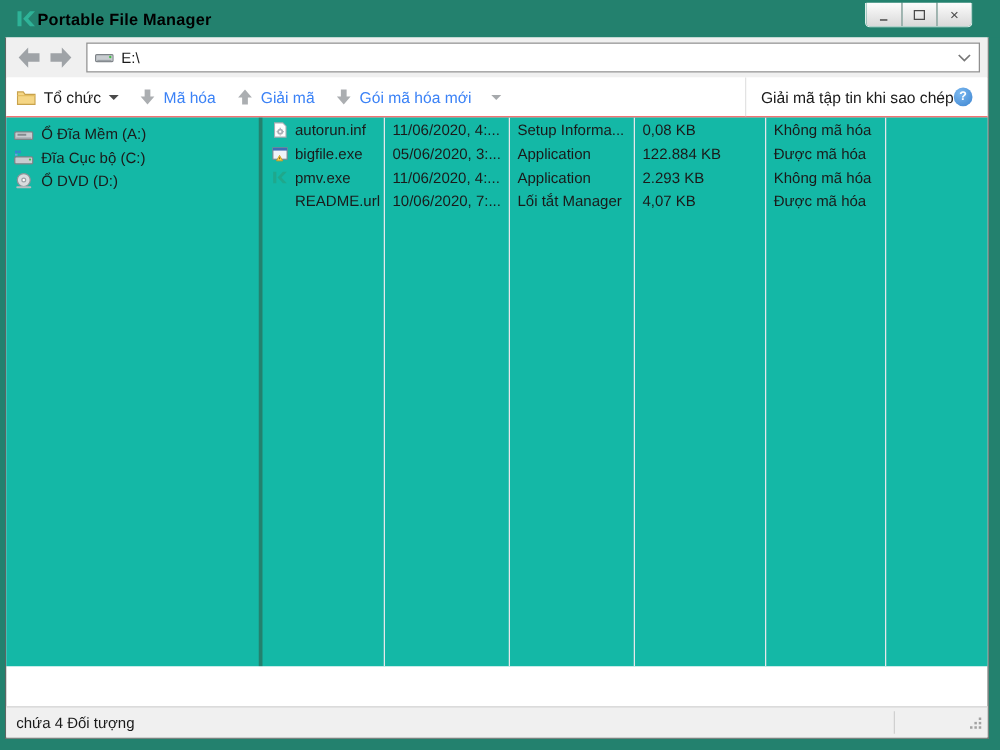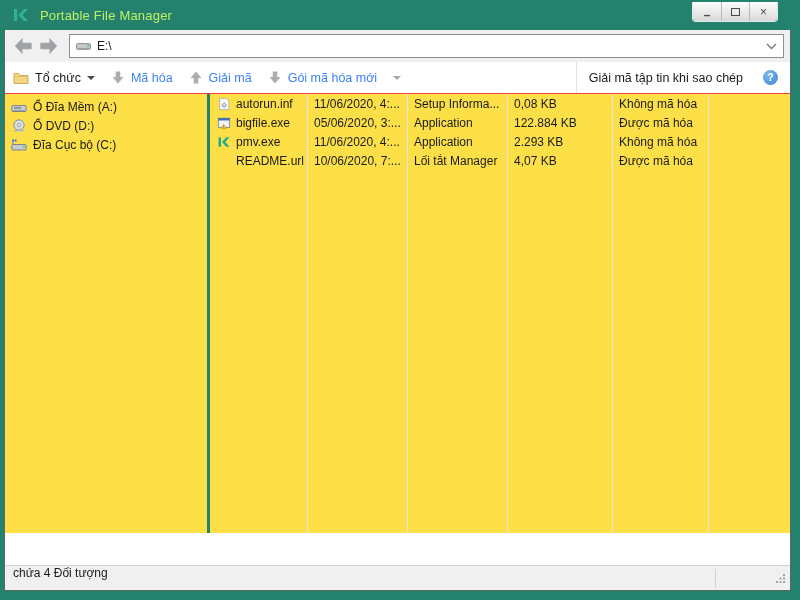--- a/index.html
+++ b/index.html
@@ -3,21 +3,21 @@
 <meta charset="utf-8">
 <style>
   * { box-sizing: border-box; margin: 0; padding: 0; }
   html,body { width:800px; height:600px; overflow:hidden; }
   body { font-family:"Liberation Sans", sans-serif; background:#23816E; position:relative; }
 
   
   .titlebar { position:absolute; left:0; top:0; width:800px; height:30px; background:#23816E;
               display:flex; align-items:center; }
   .titlebar .logo { margin-left:12px; display:flex; align-items:center; }
-  .titlebar .title { color:#bef264; font-weight:normal; font-size:13px; margin-left:10px; letter-spacing:.2px; }
+  .titlebar .title { color:#000000; font-weight:bold; font-size:13px; letter-spacing:.2px; }
   .win-controls { position:absolute; top:2px; right:22px; display:flex;
                   border:1px solid rgba(255,255,255,.85); border-top:none; border-radius:0 0 4px 4px; overflow:hidden; }
   .win-btn { width:28px; height:19px; background:linear-gradient(#fdfdfd,#d9d9d9);
              display:flex; align-items:center; justify-content:center; color:#4a4a4a;
              font-size:12px; line-height:1; border-left:1px solid #b9b9b9; cursor:default; }
   .win-btn:first-child { border-left:none; }
   .max-glyph { width:9px; height:8px; border:1.5px solid #4a4a4a; display:inline-block; }
   .min-glyph { transform:translateY(3px); font-weight:bold; }
 
   
@@ -35,46 +35,46 @@
 
   
   .toolbar { height:32px; flex:none; background:#fff; border-bottom:1px solid #ef4444;
              display:flex; align-items:center; padding-left:8px; }
   .tb-item { display:flex; align-items:center; gap:6px; margin-right:16px; font-size:12.5px; color:#1a1a1a; cursor:default; }
   .tb-item.disabled { color:#3b82f6; }
   .caret-down { width:0; height:0; border-left:4px solid transparent; border-right:4px solid transparent;
                 border-top:4px solid #4a4a4a; display:inline-block; }
   .caret-down.gray { border-top-color:#a6a9ac; }
   .tb-right { margin-left:auto; height:100%; border-left:1px solid #e3e3e3; display:flex;
-              align-items:center; gap:20px; padding:0 12px; font-size:12.5px; color:#1a1a1a; }
+              align-items:center; gap:0; padding:0 12px; font-size:12.5px; color:#1a1a1a; }
   .help-icon { width:15px; height:15px; border-radius:50%;
                background:radial-gradient(circle at 35% 30%, #7cb9f0, #3c84d0); color:#fff;
                font-size:10px; font-weight:bold; display:flex; align-items:center; justify-content:center; }
 
   
-  .main { flex:1; display:flex; background:#fde047; overflow:hidden; }
+  .main { flex:1; display:flex; background:#14b8a6; overflow:hidden; }
   .sidebar { width:202px; flex:none; padding-top:3px; }
   .side-item { height:19px; display:flex; align-items:center; gap:6px; padding-left:6px;
                font-size:12px; color:#1a1a1a; cursor:default; }
   .side-item.selected { background:#D8E1EA; }
   .vdivider { width:3px; flex:none; background:#23816E; }
 
   .filelist { flex:1; position:relative; }
   .col-line { position:absolute; top:0; bottom:0; width:1px; background:#e4e7ea; }
   .flhead { height:23px; display:flex; align-items:center; font-size:12px; color:#3c3c3c; position:relative; }
   .fl-c { padding-left:7px; overflow:hidden; white-space:nowrap; flex:none; }
   .c0{width:97px;} .c1{width:100px;} .c2{width:100px;} .c3{width:105px;} .c4{width:96px;}
   .sort-caret { position:absolute; left:70px; top:1px; }
   .flrow { height:19px; display:flex; align-items:center; font-size:12px; color:#1a1a1a; cursor:default; }
   .name-cell { display:flex; align-items:center; gap:4px; }
   .ficon { width:15px; height:15px; flex:none; display:flex; align-items:center; }
 
   
   .statusbar { height:25px; flex:none; background:#f0f0f0; border-top:1px solid #d4d4d4;
-               display:flex; align-items:flex-start; padding-left:8px; font-size:12px; color:#1a1a1a; position:relative;margin-top:32px; }
+               display:flex; align-items:center; padding-left:8px; font-size:12px; color:#1a1a1a; position:relative;margin-top:32px; }
   .sb-sep { position:absolute; right:74px; top:3px; bottom:3px; width:1px; background:#d0d0d0; }
   .grip { position:absolute; right:4px; bottom:3px; }
 </style>
 </head>
 <body>
 
 <div class="titlebar">
   <span class="logo">
     <svg width="18" height="18" viewBox="0 0 18 18">
       <path d="M2 3 h3.2 v12 H2 z" fill="#2EB398"></path>
@@ -165,35 +165,35 @@
       <div class="side-item">
         <svg width="16" height="16" viewBox="0 0 16 16">
           <rect x="0.8" y="6.5" width="14.4" height="6" rx="1" fill="#c8ccd0" stroke="#7e8388"></rect>
           <rect x="3" y="8" width="7" height="1.6" fill="#84898e"></rect>
           <rect x="2" y="11" width="12" height="1" fill="#9aa0a5"></rect>
         </svg>
         <span>Ổ Đĩa Mềm (A:)</span>
       </div>
       <div class="side-item">
         <svg width="16" height="16" viewBox="0 0 16 16">
-          <circle cx="8" cy="7" r="5.2" fill="#d9dcdf" stroke="#8d9398"></circle>
-          <circle cx="8" cy="7" r="1.5" fill="#fff" stroke="#9aa0a5"></circle>
-          <rect x="2" y="12" width="12" height="1.6" rx="0.8" fill="#b9bdc1"></rect>
-        </svg>
-        <span>Ổ DVD (D:)</span>
-      </div>
-      <div class="side-item">
-        <svg width="16" height="16" viewBox="0 0 16 16">
           <rect x="1" y="2.5" width="2" height="2" fill="#3d7fd4"></rect>
           <rect x="3.6" y="2.5" width="2" height="2" fill="#3d7fd4"></rect>
           <rect x="1" y="5" width="2" height="1.6" fill="#6aa0e0"></rect>
           <rect x="0.8" y="7.5" width="14.4" height="5.5" rx="1" fill="#c8ccd0" stroke="#7e8388"></rect>
           <circle cx="13" cy="9.6" r="0.9" fill="#43c04a"></circle>
         </svg>
         <span>Đĩa Cục bộ (C:)</span>
+      </div>
+      <div class="side-item">
+        <svg width="16" height="16" viewBox="0 0 16 16">
+          <circle cx="8" cy="7" r="5.2" fill="#d9dcdf" stroke="#8d9398"></circle>
+          <circle cx="8" cy="7" r="1.5" fill="#fff" stroke="#9aa0a5"></circle>
+          <rect x="2" y="12" width="12" height="1.6" rx="0.8" fill="#b9bdc1"></rect>
+        </svg>
+        <span>Ổ DVD (D:)</span>
       </div>
     </div>
 
     <div class="vdivider"></div>
 
     <div class="filelist">
       <div class="col-line" style="left:97px"></div>
       <div class="col-line" style="left:197px"></div>
       <div class="col-line" style="left:297px"></div>
       <div class="col-line" style="left:402px"></div>

